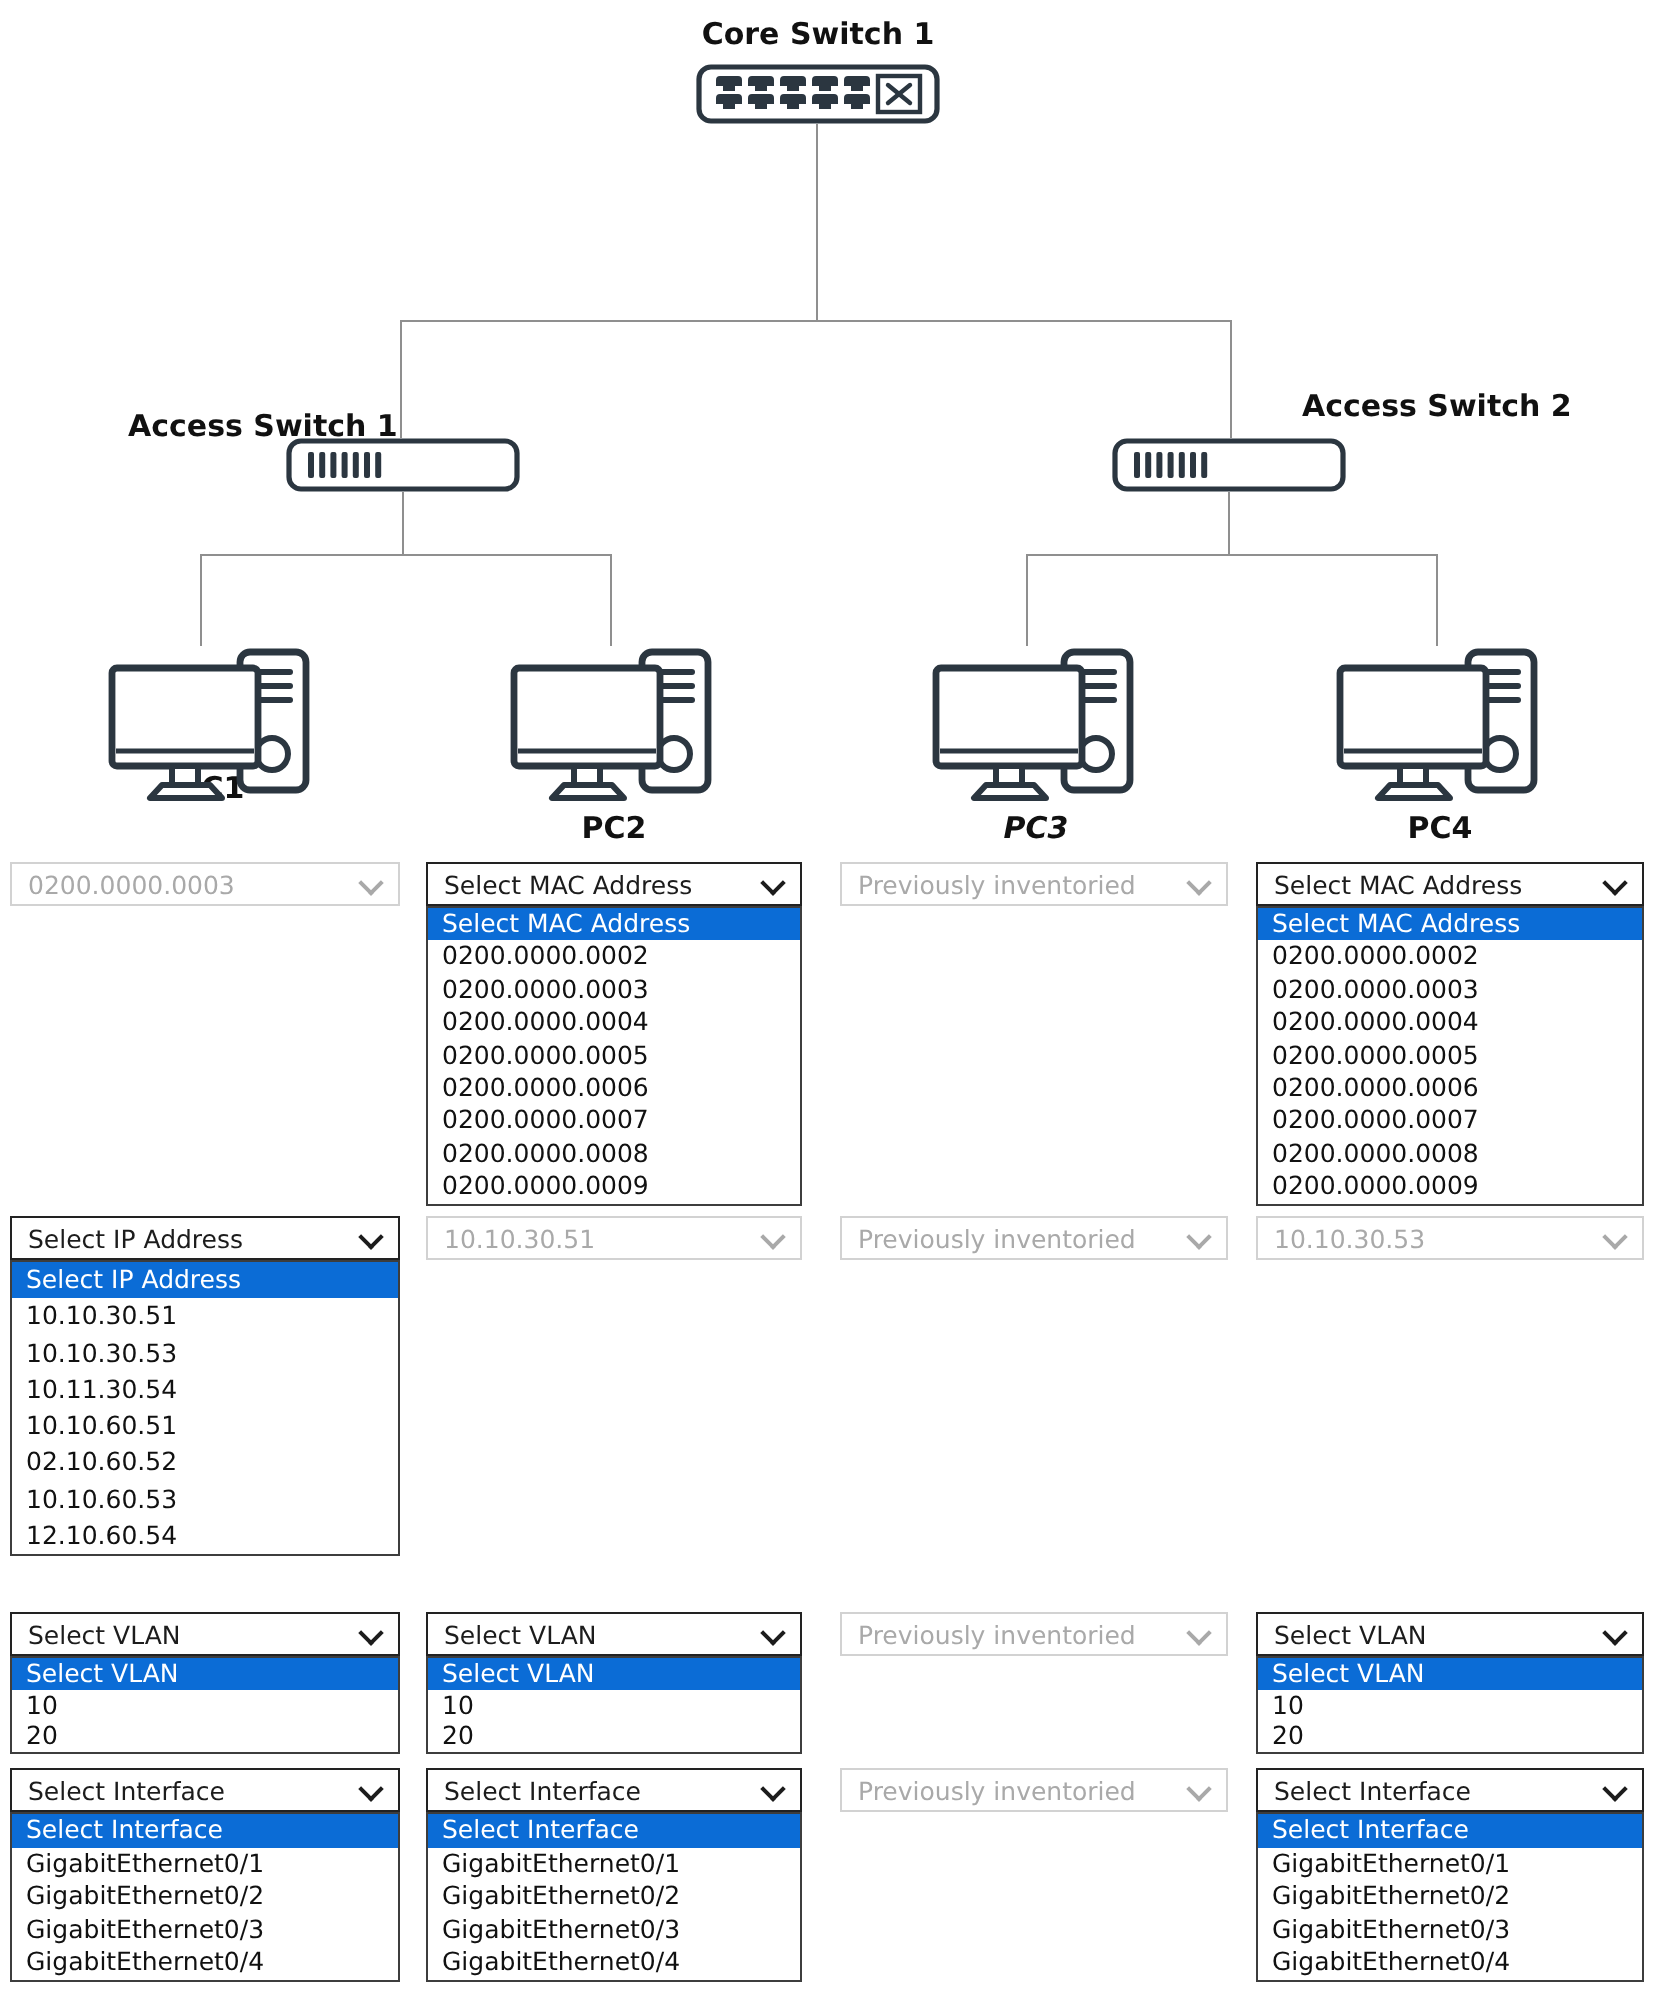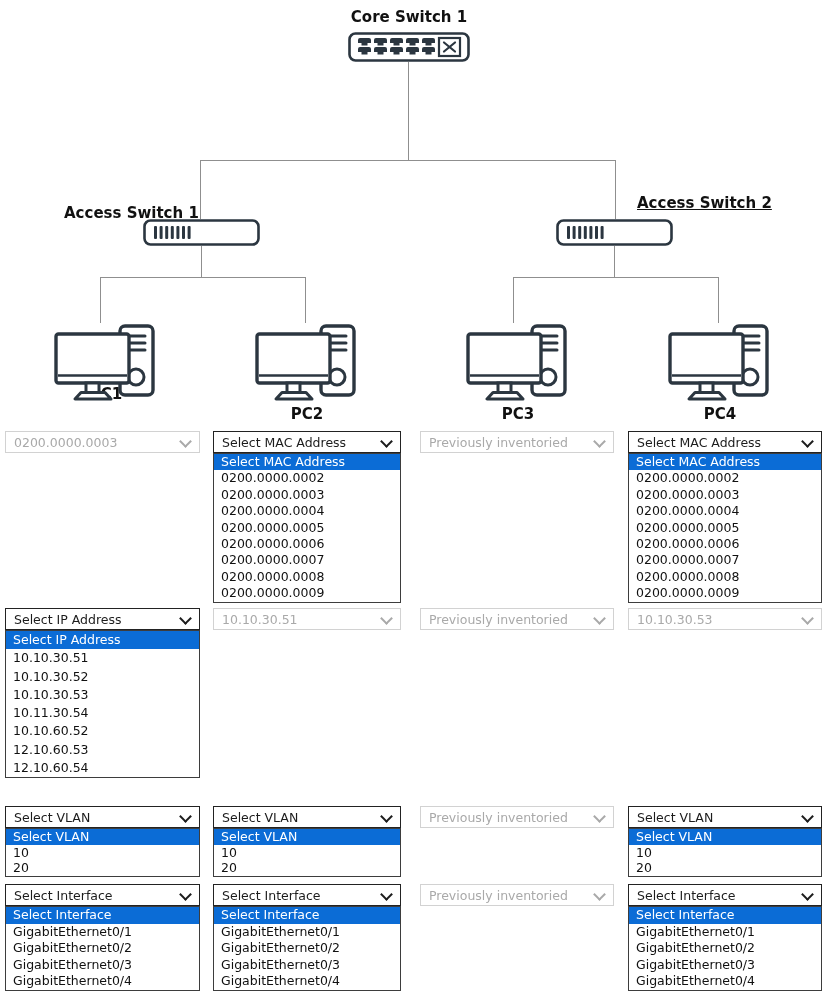--- a/index.html
+++ b/index.html
@@ -29,24 +29,24 @@
   .rows-vlan .opt{height:15.7px;line-height:15.7px;}
   .rows-if  .opt{height:16.6px;line-height:16.6px;}
 </style>
 </head>
 <body>
 
 <div id="canvas">
 
   <div class="node-label center" style="left:309px;top:8px;width:200px;text-align:center;">Core Switch 1</div>
   <div class="node-label" style="left:64px;top:204px;">Access Switch 1</div>
-  <div class="node-label" style="left:637px;top:194px;text-decoration:underline;">Access Switch 2</div>
+  <div class="node-label" style="left:651px;top:194px;">Access Switch 2</div>
   <div class="node-label center" style="left:54px;top:385px;width:104px;">PC1</div>
   <div class="node-label center" style="left:255px;top:405px;width:104px;">PC2</div>
-  <div class="node-label center" style="left:466px;top:405px;width:104px;">PC3</div>
+  <div class="node-label center" style="left:466px;top:405px;width:104px;font-style:italic;">PC3</div>
   <div class="node-label center" style="left:668px;top:405px;width:104px;">PC4</div>
 
   <div class="line vline" style="left:408px;top:62px;height:98px;"></div>
   <div class="line hline" style="left:200px;top:160px;width:416px;"></div>
   <div class="line vline" style="left:200px;top:160px;height:59px;"></div>
   <div class="line vline" style="left:615px;top:160px;height:59px;"></div>
   <div class="line vline" style="left:201px;top:246px;height:31px;"></div>
   <div class="line hline" style="left:100px;top:277px;width:206px;"></div>
   <div class="line vline" style="left:100px;top:277px;height:46px;"></div>
   <div class="line vline" style="left:305px;top:277px;height:46px;"></div>
@@ -196,25 +196,25 @@
     <div class="opt">0200.0000.0009</div>
   </div>
 
   <div class="sel" style="left:5px;top:608px;width:195px;">
     <span>Select IP Address</span>
     <span class="chev"></span>
   </div>
   <div class="list rows-ip" style="left:5px;top:630px;width:195px;">
     <div class="opt hl">Select IP Address</div>
     <div class="opt">10.10.30.51</div>
-    <div class="opt">10.10.30.52</div>
     <div class="opt">10.10.30.53</div>
     <div class="opt">10.11.30.54</div>
-    <div class="opt">10.10.60.52</div>
-    <div class="opt">12.10.60.53</div>
+    <div class="opt">10.10.60.51</div>
+    <div class="opt">02.10.60.52</div>
+    <div class="opt">10.10.60.53</div>
     <div class="opt">12.10.60.54</div>
   </div>
 
   <div class="sel disabled" style="left:213px;top:608px;width:188px;">
     <span>10.10.30.51</span>
     <span class="chev"></span>
   </div>
 
   <div class="sel disabled" style="left:420px;top:608px;width:194px;">
     <span>Previously inventoried</span>

